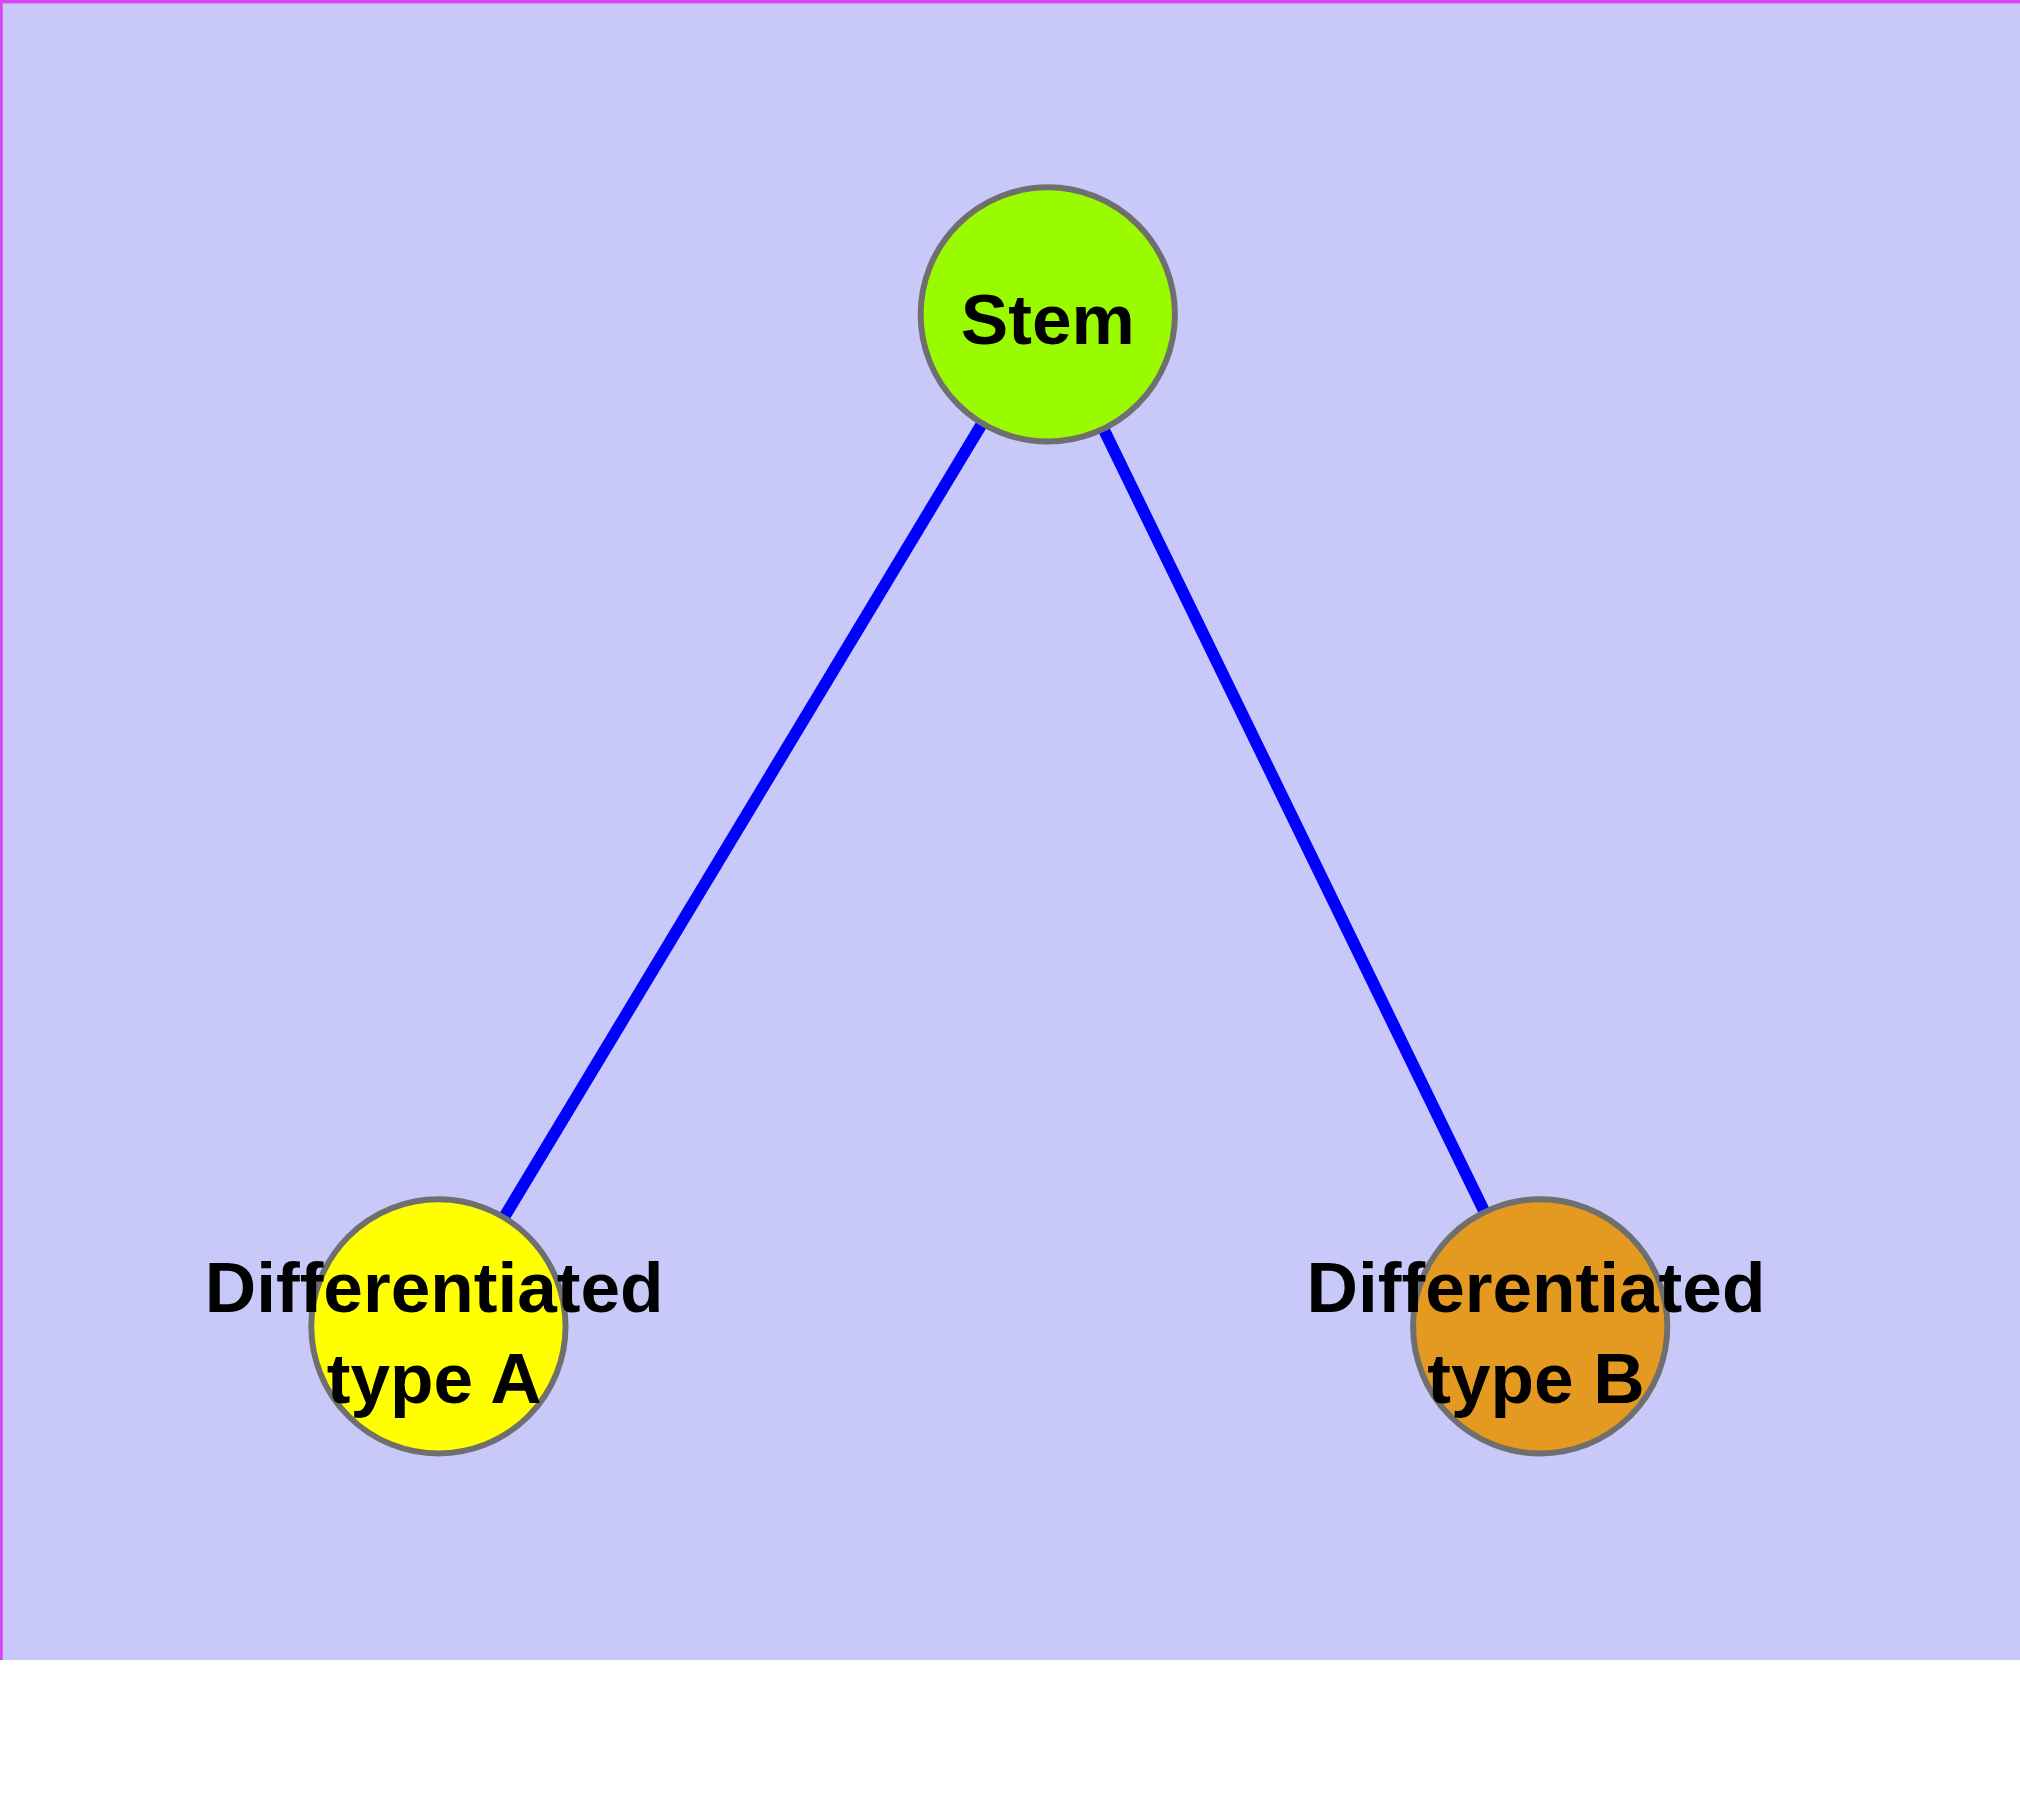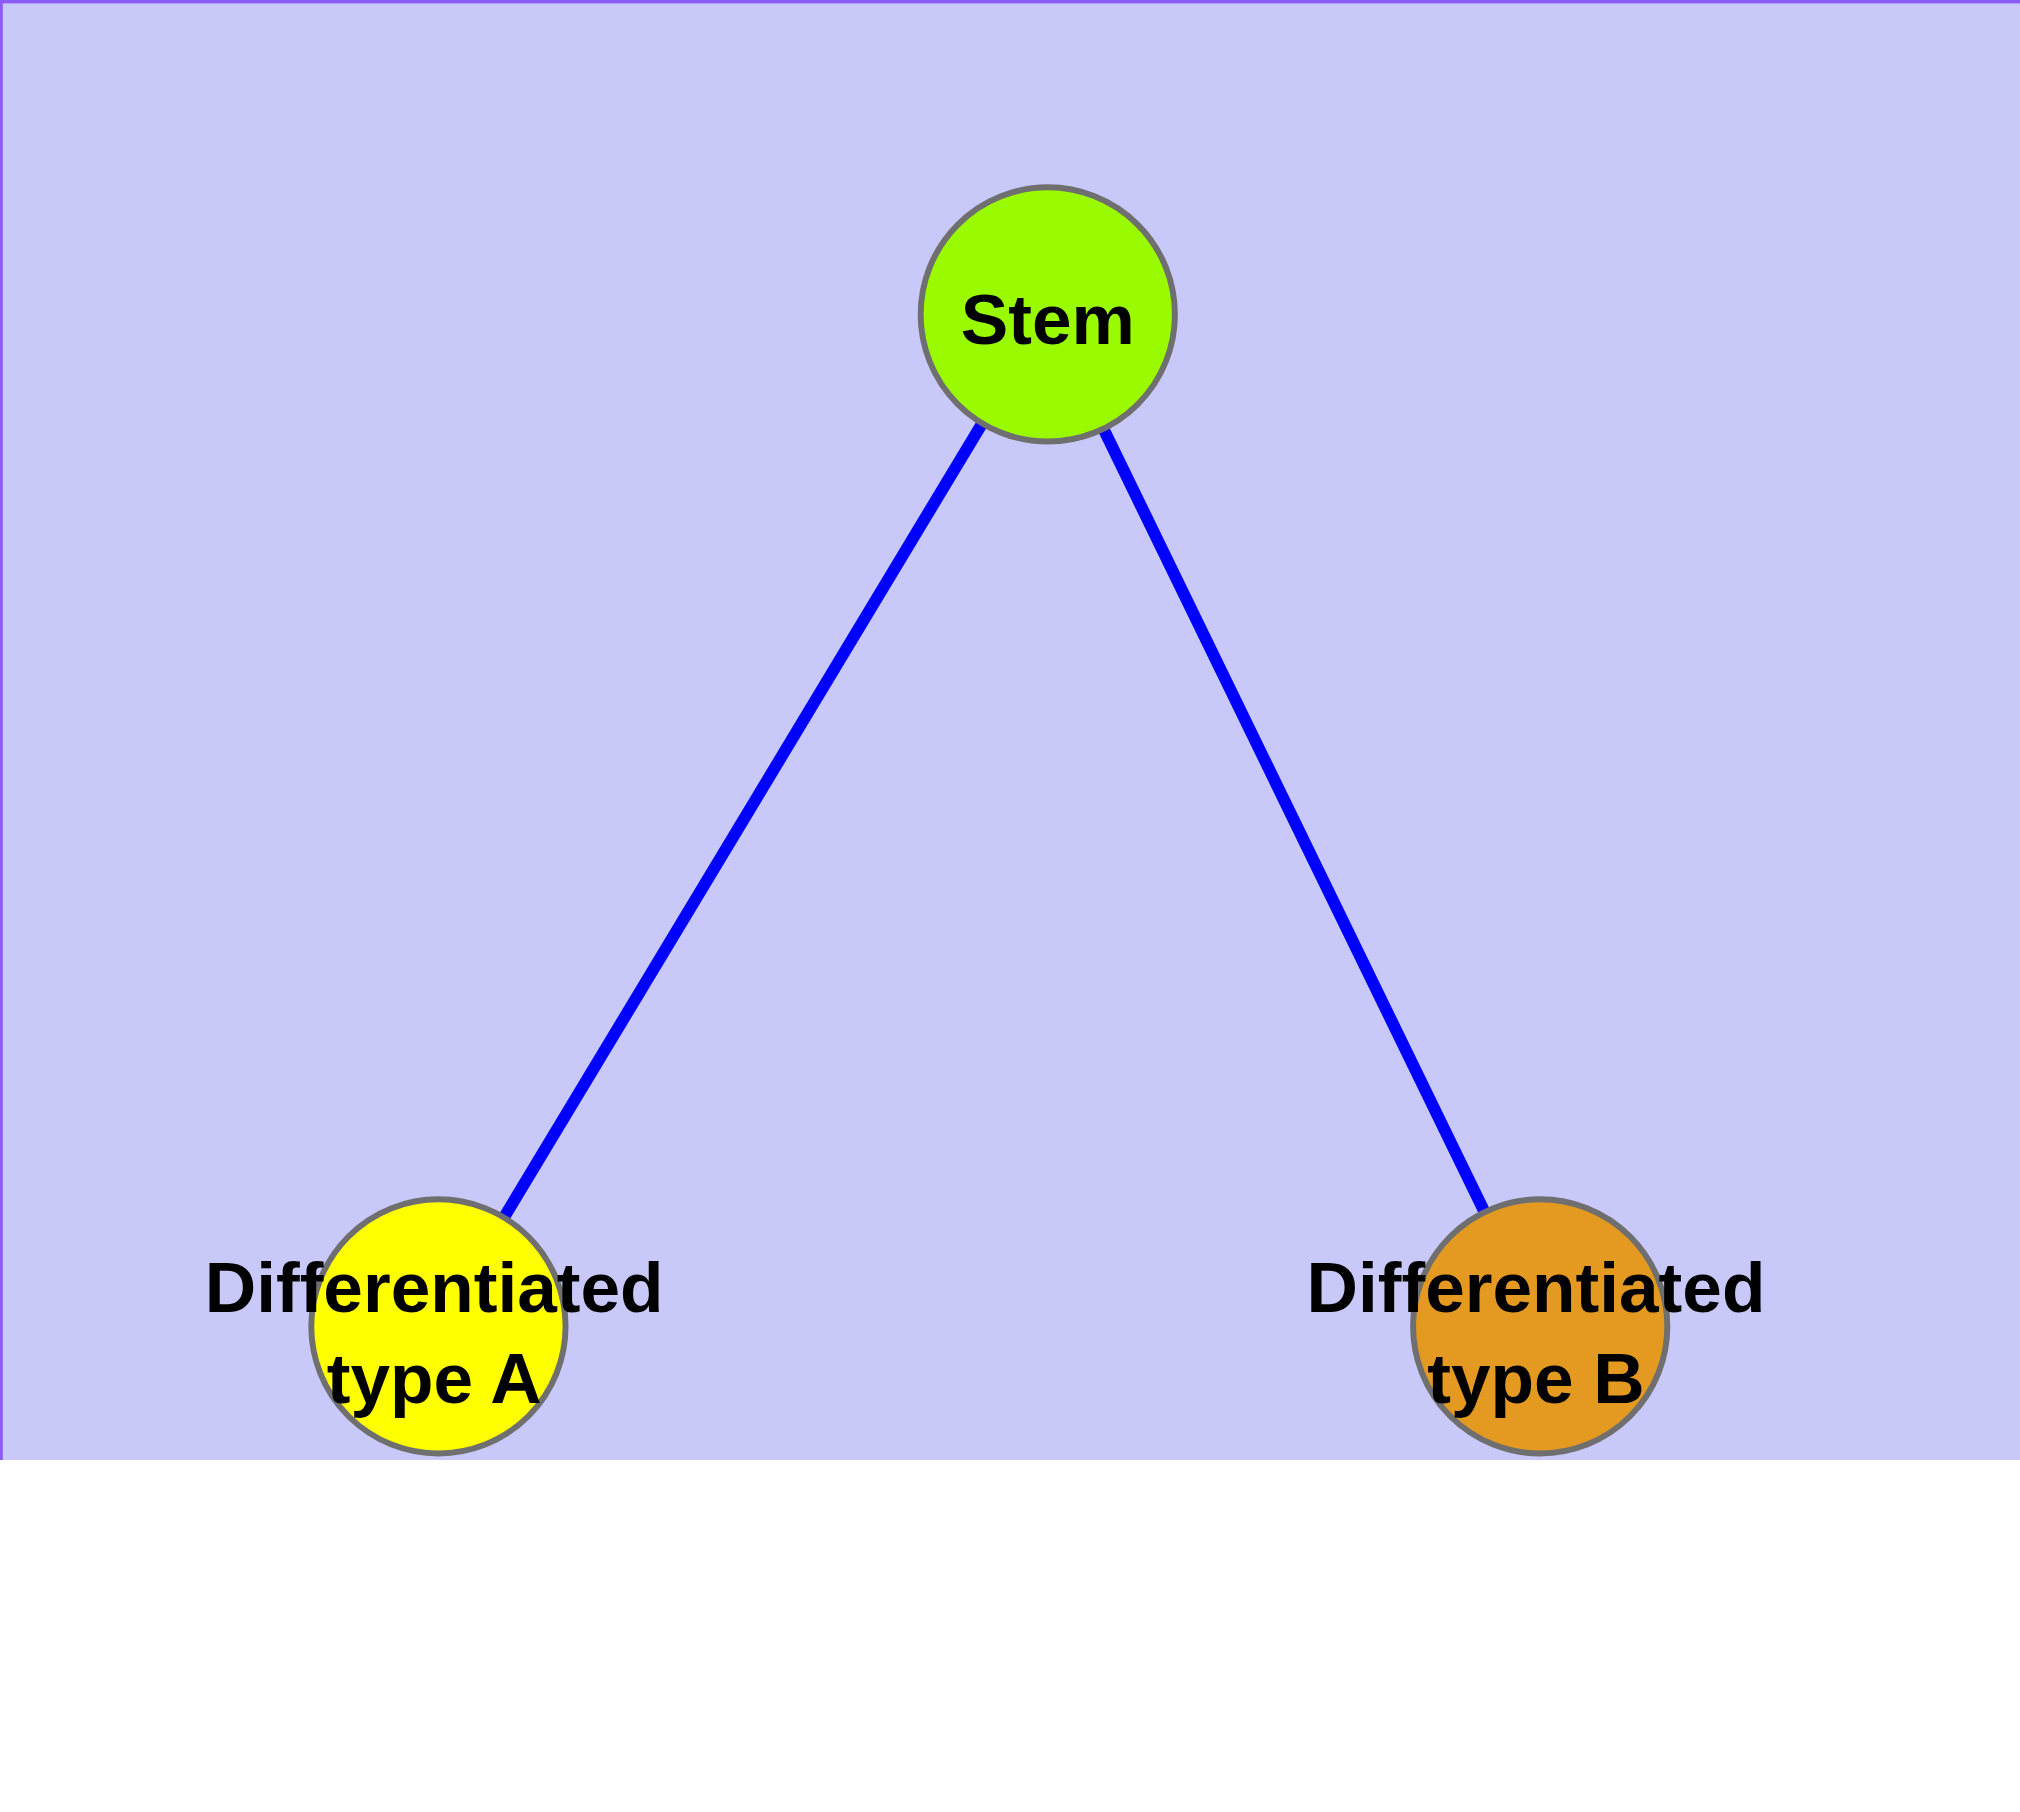--- a/index.html
+++ b/index.html
@@ -1,21 +1,21 @@
 <!DOCTYPE html>
 <html style="font-size:13.6px"><head>
 <meta charset="utf-8">
 <style>
   html, body { margin: 0; padding: 0; }
   body { background: #ffffff; }
   .stage {
     position: relative;
     width: 2021px;
-    height: 1460px;
-    background: #8b5cf6; 
+    height: 1660px;
+    background: #d946ef; 
     overflow: hidden;
     font-family: "Liberation Sans", sans-serif;
   }
   .stage svg {
     position: absolute;
     inset: 0;
     display: block;
   }
   .node-label {
     font-family: "Liberation Sans", sans-serif;

